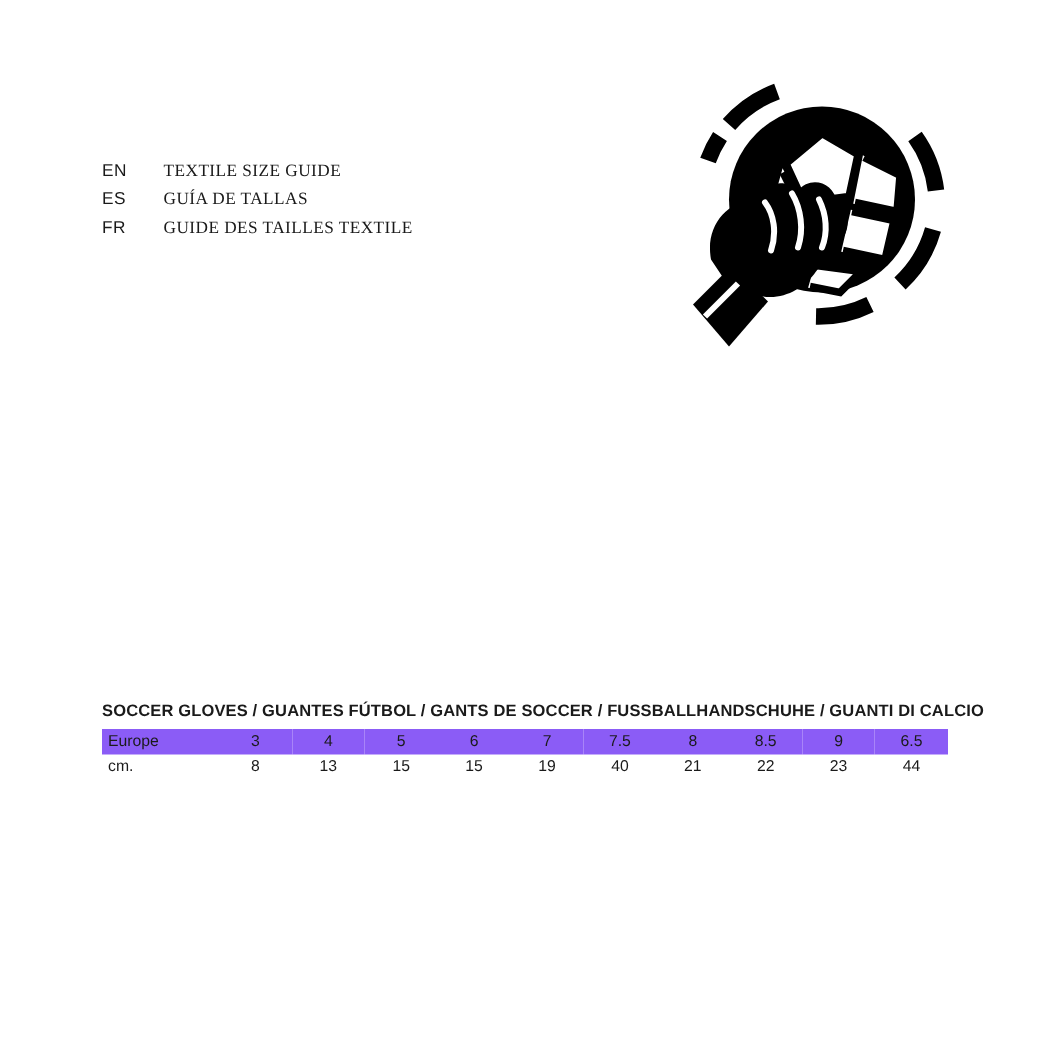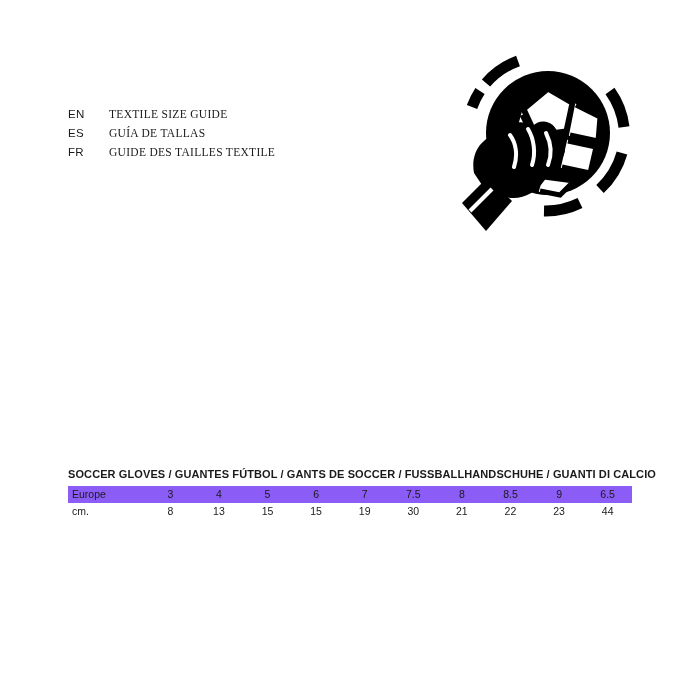--- a/index.html
+++ b/index.html
@@ -178,21 +178,21 @@
         <td>9</td>
         <td>6.5</td>
       </tr>
       <tr>
         <td class="rowhead">cm.</td>
         <td>8</td>
         <td>13</td>
         <td>15</td>
         <td>15</td>
         <td>19</td>
-        <td>30</td>
+        <td>40</td>
         <td>21</td>
         <td>22</td>
         <td>23</td>
         <td>44</td>
       </tr>
     </tbody>
   </table>
 </div>
 
 </body></html>

